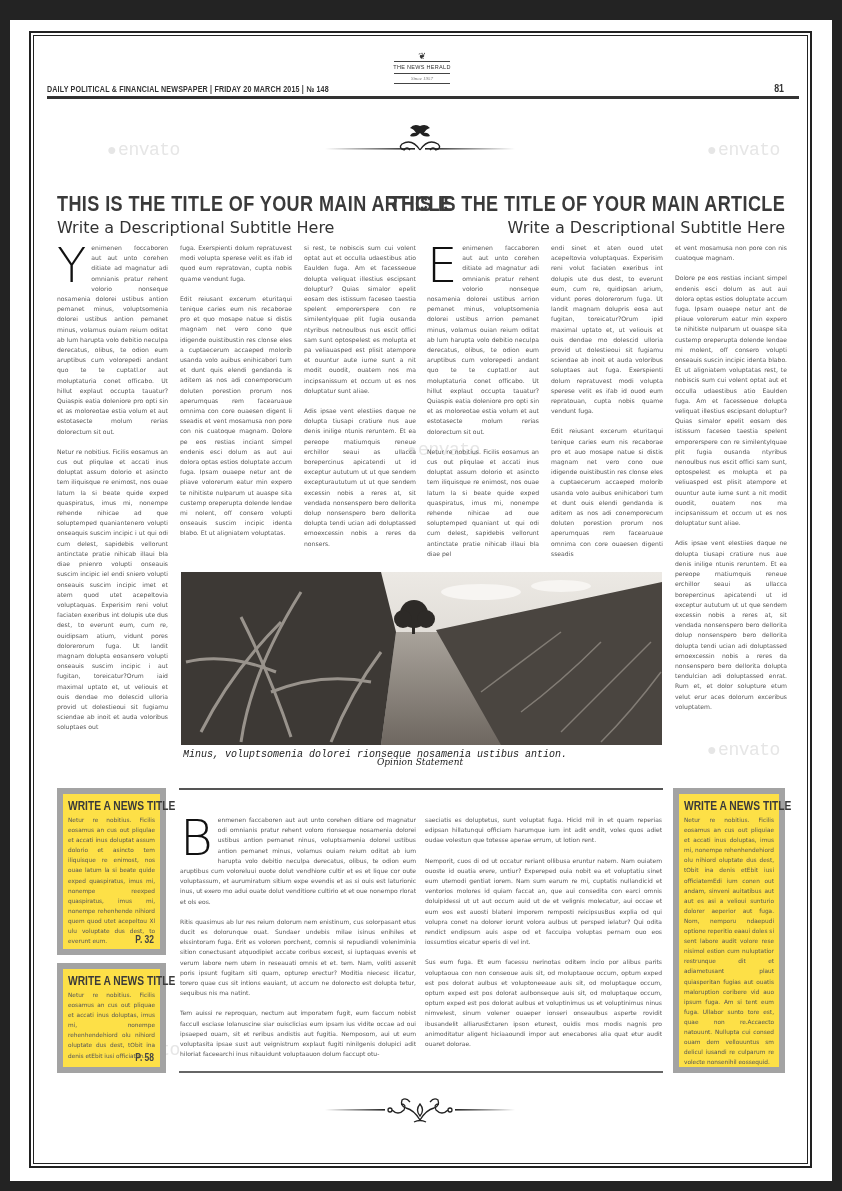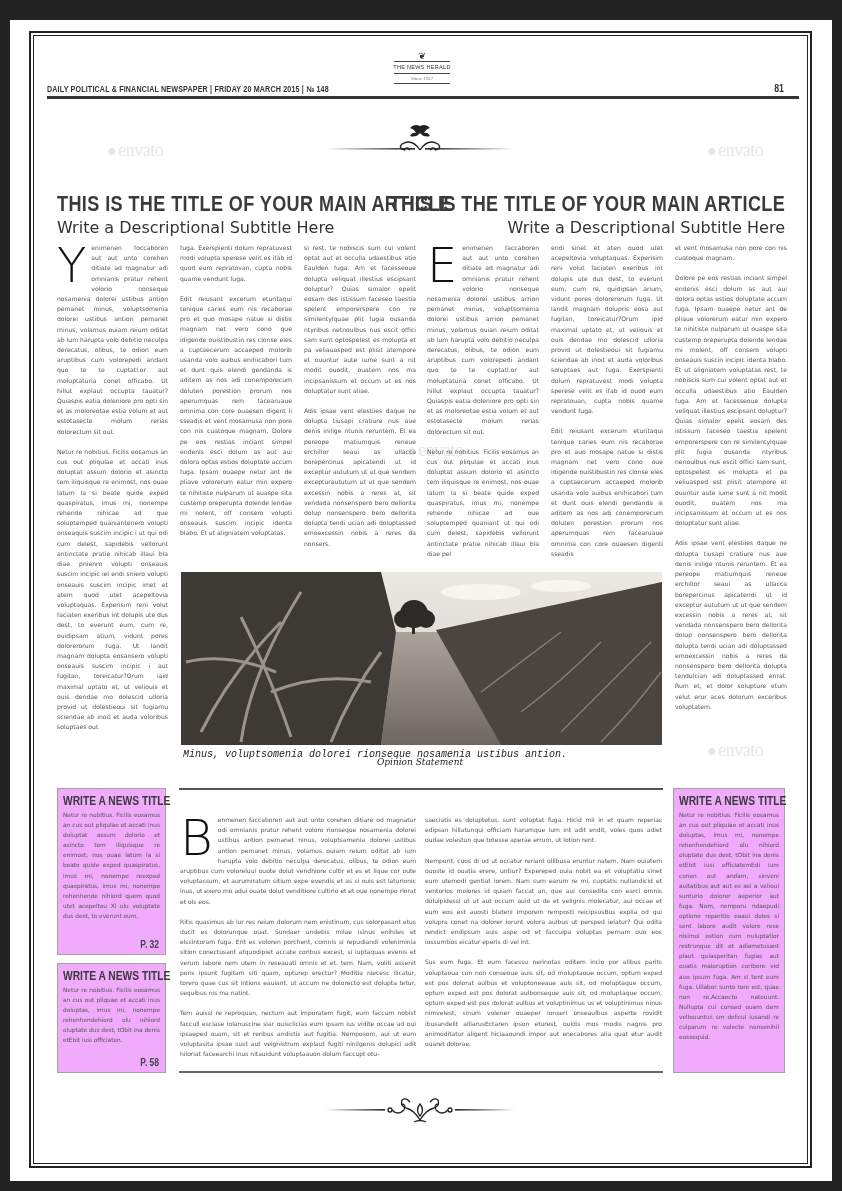--- a/index.html
+++ b/index.html
@@ -15,35 +15,35 @@
   .logo { position: absolute; left: 386px; top: 52px; width: 72px; height: 44px; text-align: center; color: #333; }
   .logo .crown { font-size: 9px; line-height: 8px; }
   .logo .hr { height: 1px; background: #444; margin: 1px 8px; }
   .logo .name { font-family: "Liberation Sans", sans-serif; font-size: 5.5px; letter-spacing: 0.3px; line-height: 9px; }
   .logo .since { font-family: "Liberation Serif", serif; font-style: italic; font-size: 5px; color: #777; line-height: 7px; }
 
   .ornament { position: absolute; left: 320px; width: 200px; height: 30px; }
   .orn-top { top: 122px; }
   .orn-bottom { top: 1094px; }
 
-  .watermark { position: absolute; font-family: Liberation Serif, serif; font-size: 18px; color: #e6e6e6; letter-spacing: -0.5px; pointer-events: none; }
+  .watermark { position: absolute; font-family: Liberation Mono, monospace; font-size: 18px; color: #e6e6e6; letter-spacing: -0.5px; pointer-events: none; }
   .watermark::before { content: "\25CF"; font-size: 16px; margin-right: 2px; }
 
   .title { position: absolute; font-family: "Liberation Sans", sans-serif; font-weight: bold; font-size: 22px; color: #3a3a3a; letter-spacing: 0.5px; transform: scaleX(0.82); transform-origin: left; white-space: nowrap; }
   .title.right { transform-origin: right; }
   .subtitle { position: absolute; font-family: "DejaVu Sans", sans-serif; font-size: 16px; color: #333; white-space: nowrap; }
 
   .col { position: absolute; font-family: "DejaVu Sans", sans-serif; font-size: 6.1px; line-height: 10.2px; color: #555; text-align: justify; overflow: hidden; }
   .col p { margin-bottom: 10px; }
   .dropcap { float: left; font-family: "DejaVu Sans", sans-serif; font-weight: 200; font-size: 48px; line-height: 40px; color: #111; margin: 2px 5px 0 0; }
 
   .photo { position: absolute; left: 181px; top: 572px; width: 481px; height: 173px; overflow: hidden; background: linear-gradient(180deg, #d9d6d2 0%, #c9c5bf 30%, #7a756f 60%, #3f3b37 100%); }
   .caption { position: absolute; left: 183px; top: 749px; font-family: Liberation Mono, monospace; font-style: italic; font-size: 10px; color: #222; }
 
-  .box { position: absolute; border: 1px solid #a3a3a3; background: #f0abfc; }
+  .box { position: absolute; border: 6px solid #a3a3a3; background: #fde047; }
   .box .btitle { font-family: "Liberation Sans", sans-serif; font-weight: bold; font-size: 12.5px; color: #3a3a3a; transform: scaleX(0.82); transform-origin: left; white-space: nowrap; margin: 5px 0 2px 5px; }
   .box .btext { font-family: "DejaVu Sans", sans-serif; font-size: 5.8px; line-height: 10.1px; color: #555; text-align: justify; padding: 0 5px; }
   .box .bpage { position: absolute; right: 6px; bottom: 4px; font-family: "Liberation Sans", sans-serif; font-weight: bold; font-size: 10px; color: #444; transform: scaleX(0.85); transform-origin: right; }
 
   .opinion-rule-top { position: absolute; left: 179px; top: 788px; width: 484px; height: 2px; background: #555; }
   .opinion-rule-bottom { position: absolute; left: 179px; top: 1071px; width: 484px; height: 2px; background: #666; }
   .opinion-title { position: absolute; left: 180px; top: 757px; width: 480px; text-align: center; font-family: "DejaVu Serif", serif; font-style: italic; font-size: 9px; color: #222; }
 </style>
 </head>
 <body>

